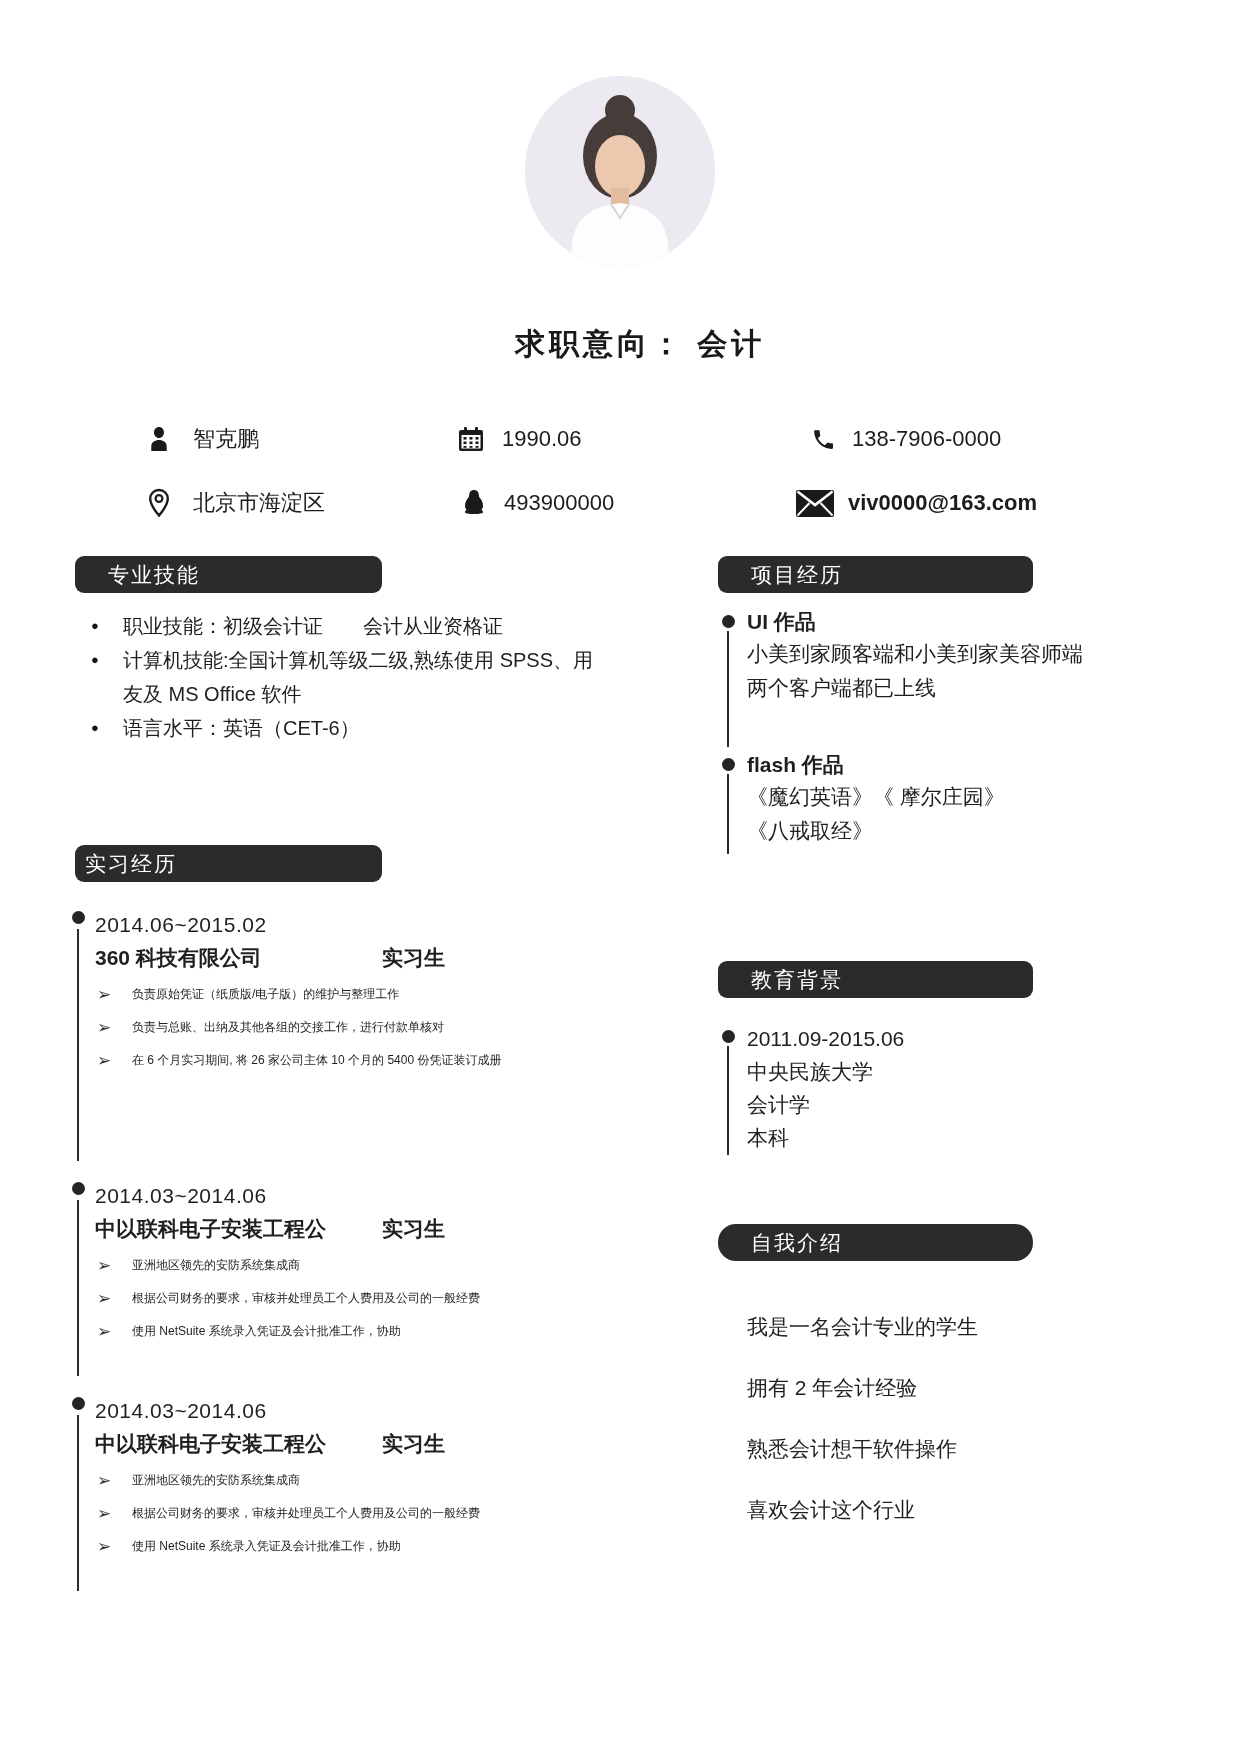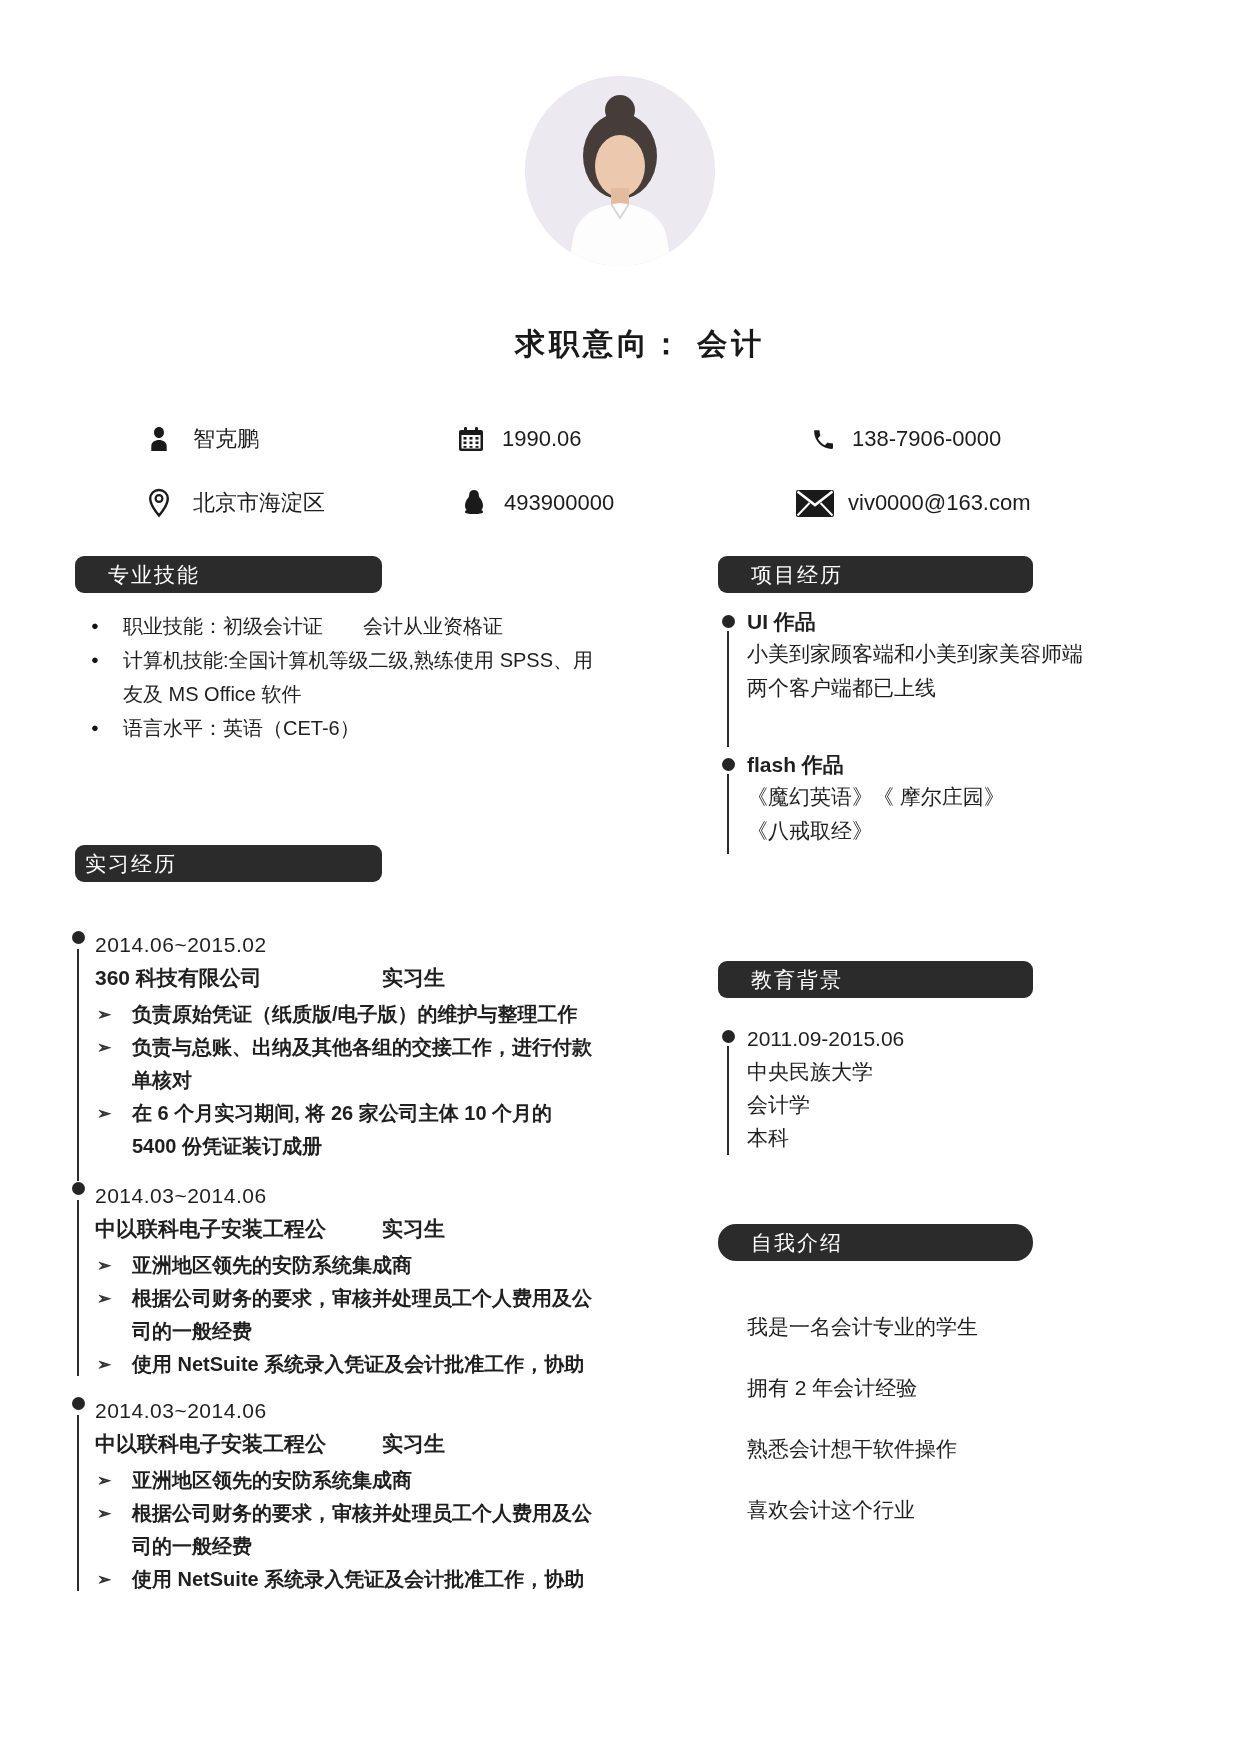--- a/index.html
+++ b/index.html
@@ -38,21 +38,21 @@
   .tl-line{position:absolute;width:2px;background:#2c2c2c;}
 
   
   .intern{left:68px;width:540px;padding-left:27px;}
   .intern .tl-dot{left:4px;top:6px;}
   .intern .tl-line{left:9px;top:24px;bottom:6px;}
   .intern .date{font-size:21px;font-weight:500;line-height:32px;margin-top:4px;letter-spacing:.5px;}
   .intern .comp-line{position:relative;font-size:21px;font-weight:700;line-height:33px;}
   .intern .role{position:absolute;left:287px;top:0;font-weight:700;}
   .blts{margin:4px 0 0 0;padding:0;list-style:none;width:500px;}
-  .blts li{position:relative;padding-left:37px;font-size:20px;line-height:33px;color:#1f1f1f;font-weight:bold;}
+  .blts li{position:relative;padding-left:37px;font-size:12px;line-height:33px;color:#1f1f1f;}
   .blts li::before{content:"➢";position:absolute;left:2px;top:0;font-size:17px;line-height:33px;color:#333;}
 
   
   .rcol{left:717px;width:390px;padding-left:30px;}
   .rcol .tl-dot{left:5px;top:8px;}
   .rcol .tl-line{left:10px;top:24px;bottom:0;}
   .proj-title{font-size:21px;font-weight:700;line-height:30px;}
   .proj-line{font-size:21px;line-height:34px;white-space:nowrap;}
   .edu-line{font-size:21px;line-height:33px;white-space:nowrap;}
   .intro-lines{position:absolute;left:747px;top:1282px;}
@@ -126,42 +126,42 @@
     <span class="ct">北京市海淀区</span>
   </div>
   <div class="ci" style="left:462px;top:487px;">
     <span class="ic" style="width:24px;margin-right:18px;">
       <svg width="22" height="28" viewBox="0 0 22 28">
           <path fill="#1a1a1a" d="M11 1C8.2 1 6.2 3 6.2 5.8c0 .9-.2 1.7-.7 2.6C3.7 10.3 2 13.2 2 16.4c0 2 .8 3.8 1.7 4.7-.9.4-1.7 1.1-1.7 2 0 1.3 1.9 1.6 3.1 1.3 1 .4 2 .6 3 .6h5.8c1 0 2-.2 3-.6 1.2.3 3.1 0 3.1-1.3 0-.9-.8-1.6-1.7-2 .9-.9 1.7-2.7 1.7-4.7 0-3.2-1.7-6.1-3.5-8-.5-.9-.7-1.7-.7-2.6C15.8 3 13.8 1 11 1z"></path>
         </svg>
     </span>
     <span class="ct">493900000</span>
   </div>
-  <div class="ci" style="left:796px;top:487px;">
+  <div class="ci" style="left:796px;top:487px;font-weight:bold;">
     <span class="ic" style="width:38px;margin-right:14px;">
       <svg width="38" height="27" viewBox="0 0 38 27">
           <rect x="0" y="0" width="38" height="27" rx="2" fill="#1a1a1a"></rect>
           <path d="M1.5 1.5 L19 15 L36.5 1.5" fill="none" stroke="#ffffff" stroke-width="2.6"></path>
           <path d="M1.5 25.5 L13.5 13" fill="none" stroke="#ffffff" stroke-width="2"></path>
           <path d="M36.5 25.5 L24.5 13" fill="none" stroke="#ffffff" stroke-width="2"></path>
         </svg>
     </span>
     <span class="ct">viv0000@163.com</span>
   </div>
 
   <div class="bar left" style="top:556px;">专业技能</div>
   <ul class="skills">
     <li>职业技能：初级会计证　　会计从业资格证</li>
     <li>计算机技能:全国计算机等级二级,熟练使用 SPSS、用友及 MS Office 软件</li>
     <li>语言水平：英语（CET-6）</li>
   </ul>
 
   <div class="bar left" style="top:845px;padding-left:10px;">实习经历</div>
 
-  <div class="tl intern" style="top:905px;height:262px;margin-top:20px;">
+  <div class="tl intern" style="top:905px;height:262px;">
     <span class="tl-dot"></span>
     <span class="tl-line"></span>
     <div class="date">2014.06~2015.02</div>
     <div class="comp-line">
       <span class="comp">360 科技有限公司</span>
       <span class="role">实习生</span>
     </div>
     <ul class="blts">
       <li>负责原始凭证（纸质版/电子版）的维护与整理工作</li>
       <li>负责与总账、出纳及其他各组的交接工作，进行付款单核对</li>

